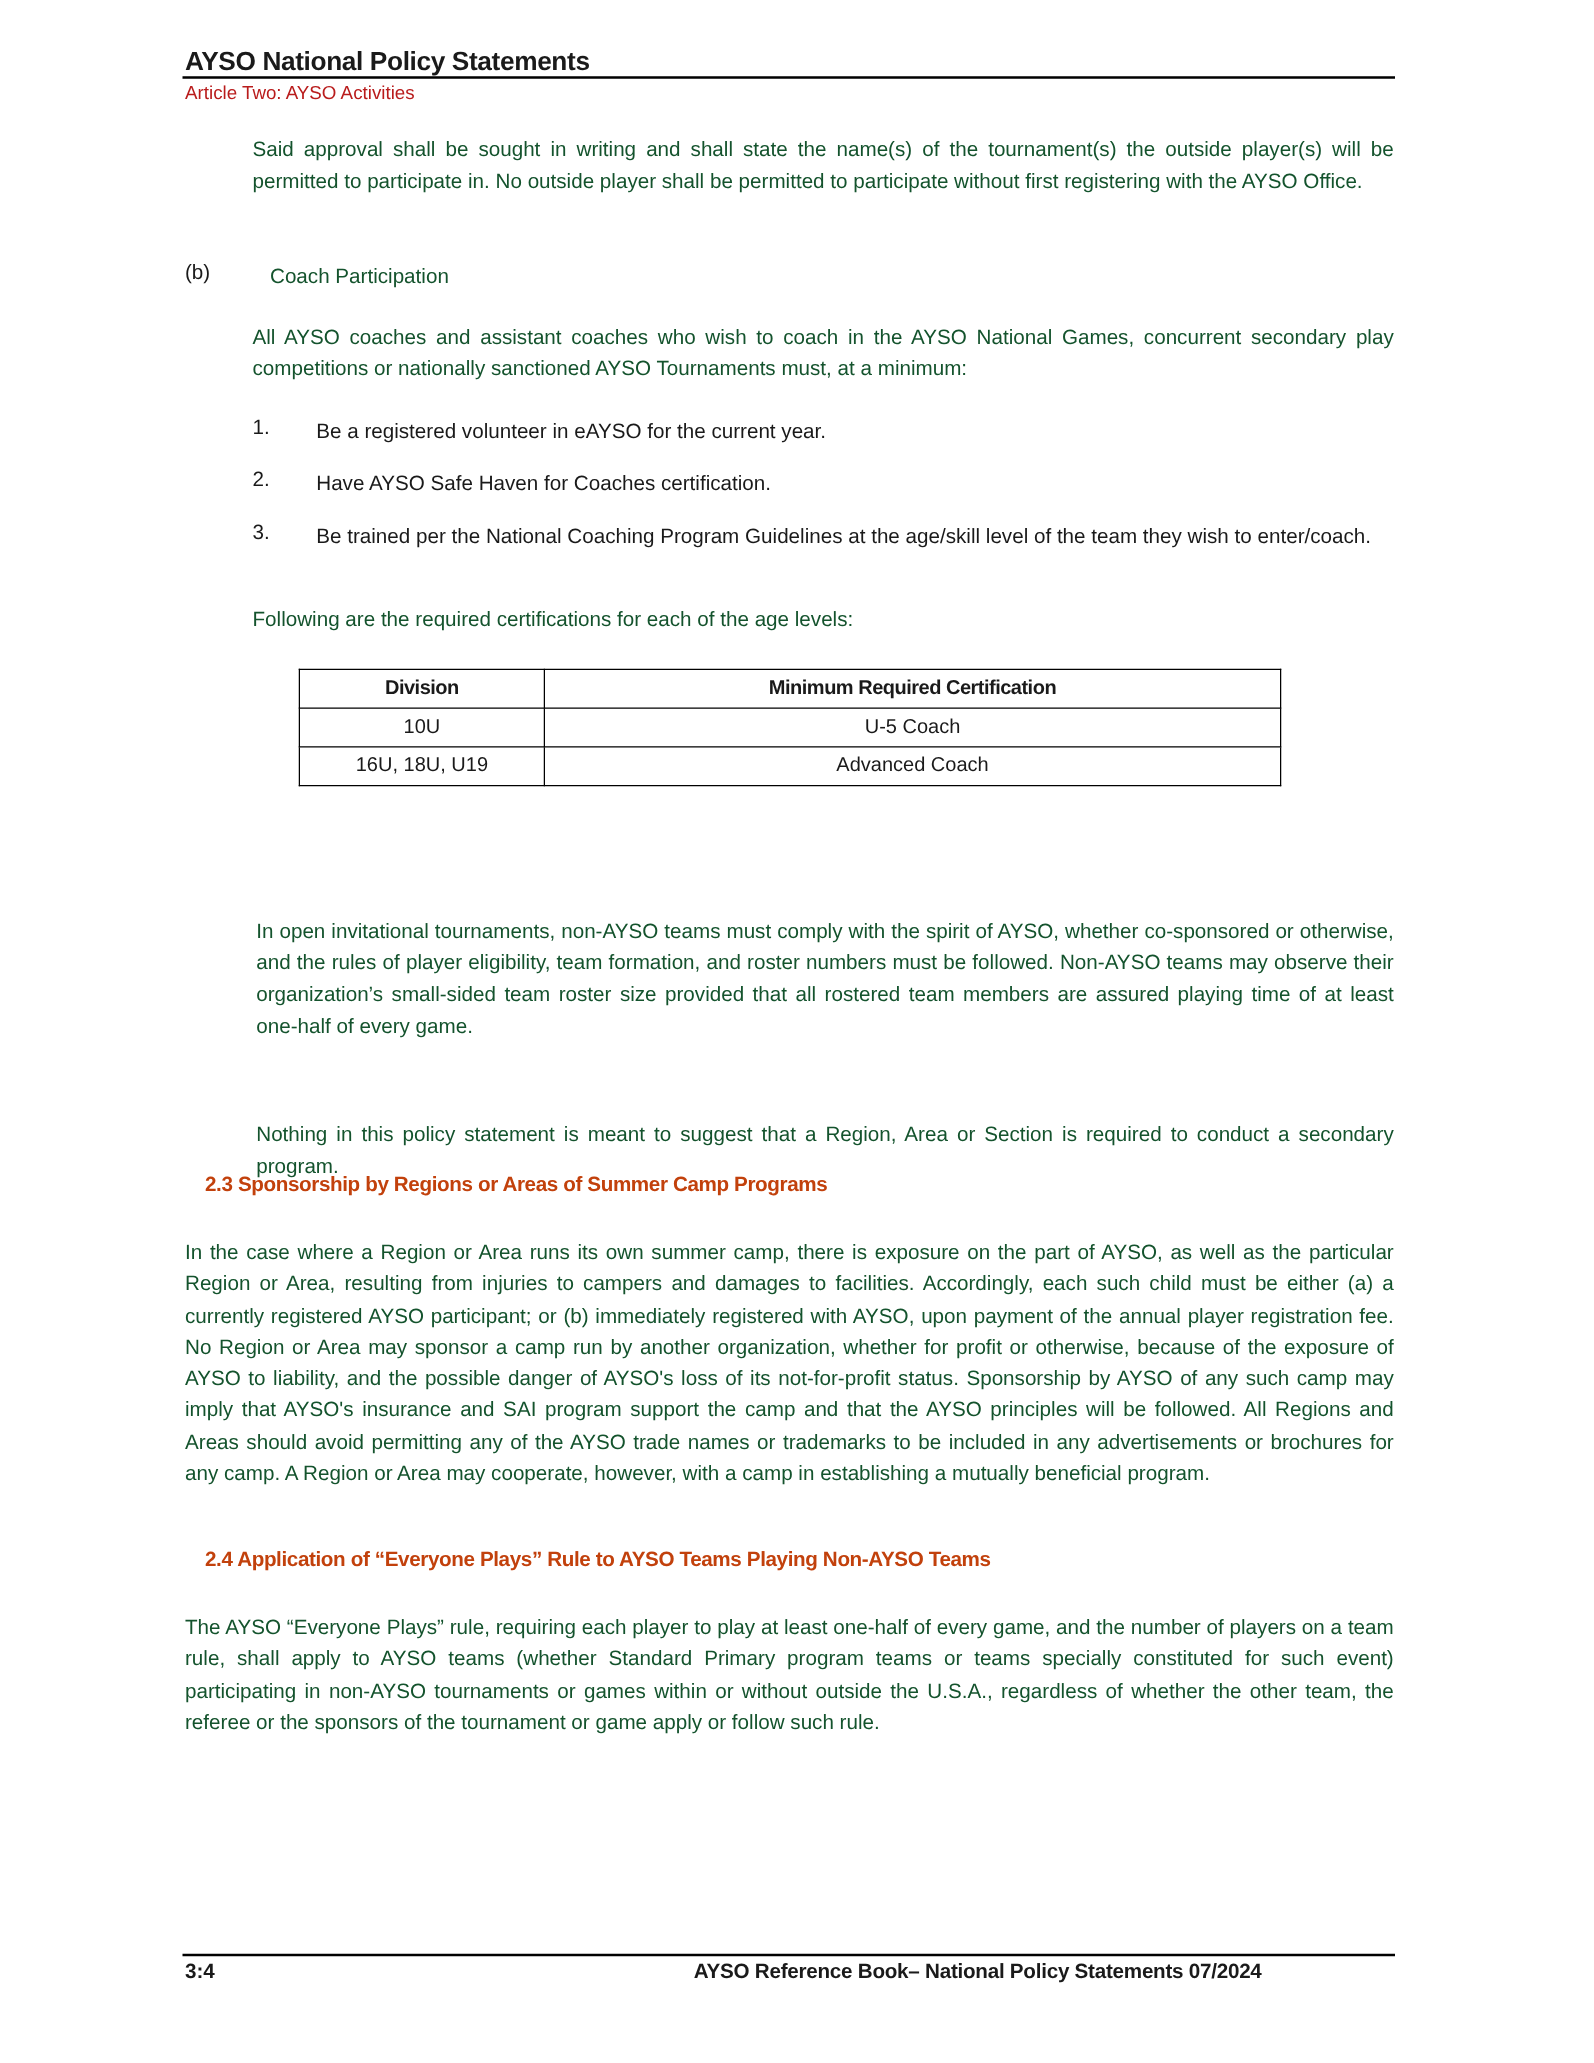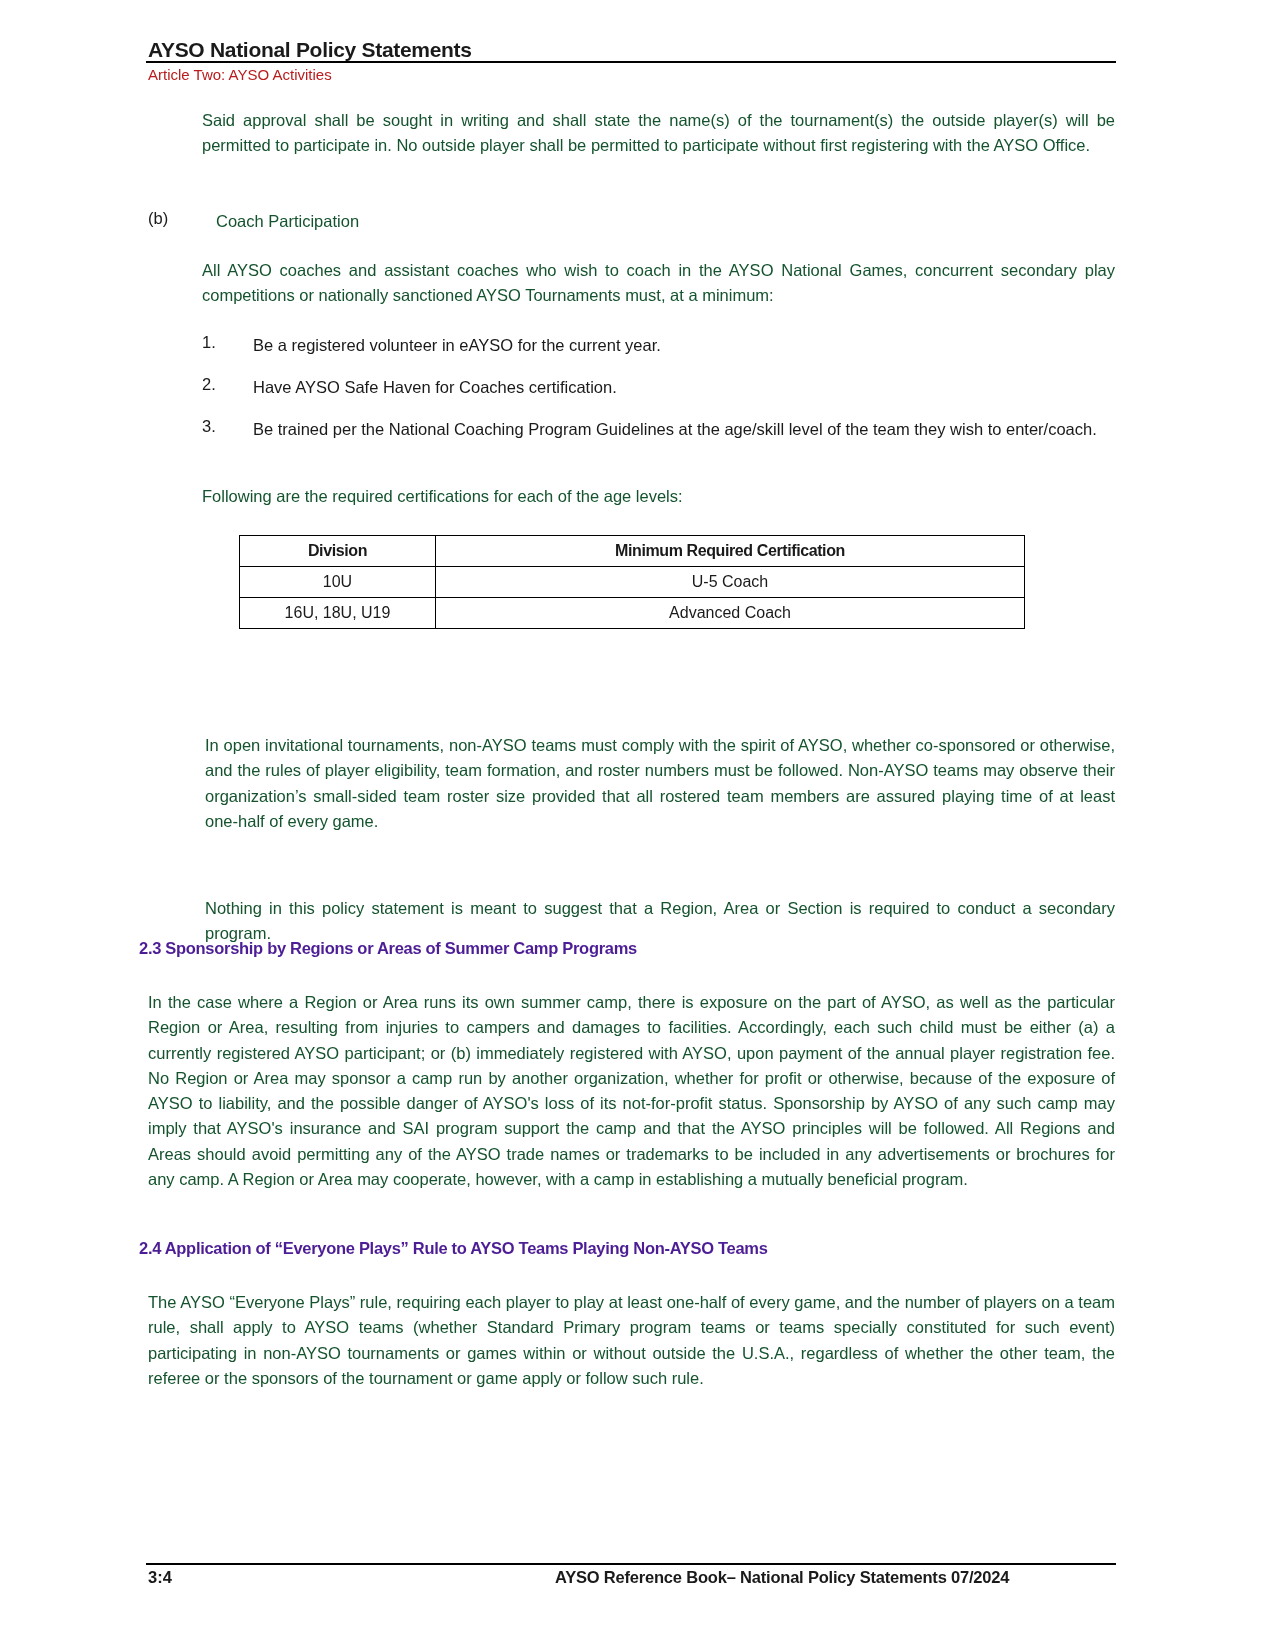--- a/index.html
+++ b/index.html
@@ -9,21 +9,21 @@
   .hdr-title { left: 148px; top: 38px; font-size: 21px; font-weight: bold; letter-spacing: -0.3px; }
   .hdr-rule { left: 146px; top: 61px; width: 970px; height: 2px; background: #000; }
   .hdr-sub { left: 148px; top: 66px; font-size: 15px; color: #b91c1c; }
   .p { font-size: 16.5px; line-height: 25.3px; text-align: justify; color: #14532d; }
   .ind { left: 202px; width: 913px; }
   .full { left: 148px; width: 967px; }
   .ind2 { left: 205px; width: 910px; }
   .lbl-b { left: 148px; font-size: 16.5px; }
   .item-num { left: 202px; font-size: 16.5px; }
   .item-txt { left: 253px; width: 862px; font-size: 16.5px; line-height: 25.3px; }
-  .h2 { left: 139px; font-size: 16.5px; font-weight: bold; letter-spacing: -0.3px; color: #4c1d95; }
+  .h2 { left: 164px; font-size: 16.5px; font-weight: bold; letter-spacing: -0.3px; color: #c2410c; }
   table.cert { position: absolute; left: 239px; top: 535px; width: 786px; border-collapse: collapse; font-size: 16px; }
   table.cert td, table.cert th { border: 1.5px solid #000; height: 30px; padding: 0; text-align: center; font-weight: normal; }
   table.cert th { font-weight: bold; letter-spacing: -0.4px; }
   table.cert .c1 { width: 195px; }
   .ftr-rule { left: 146px; top: 1563px; width: 970px; height: 1.5px; background: #000; }
   .ftr-page { left: 148px; top: 1568px; font-size: 16.5px; font-weight: bold; }
   .ftr-title { left: 555px; top: 1568px; font-size: 16.5px; font-weight: bold; letter-spacing: -0.2px; }
 </style>
 </head>
 <body>

